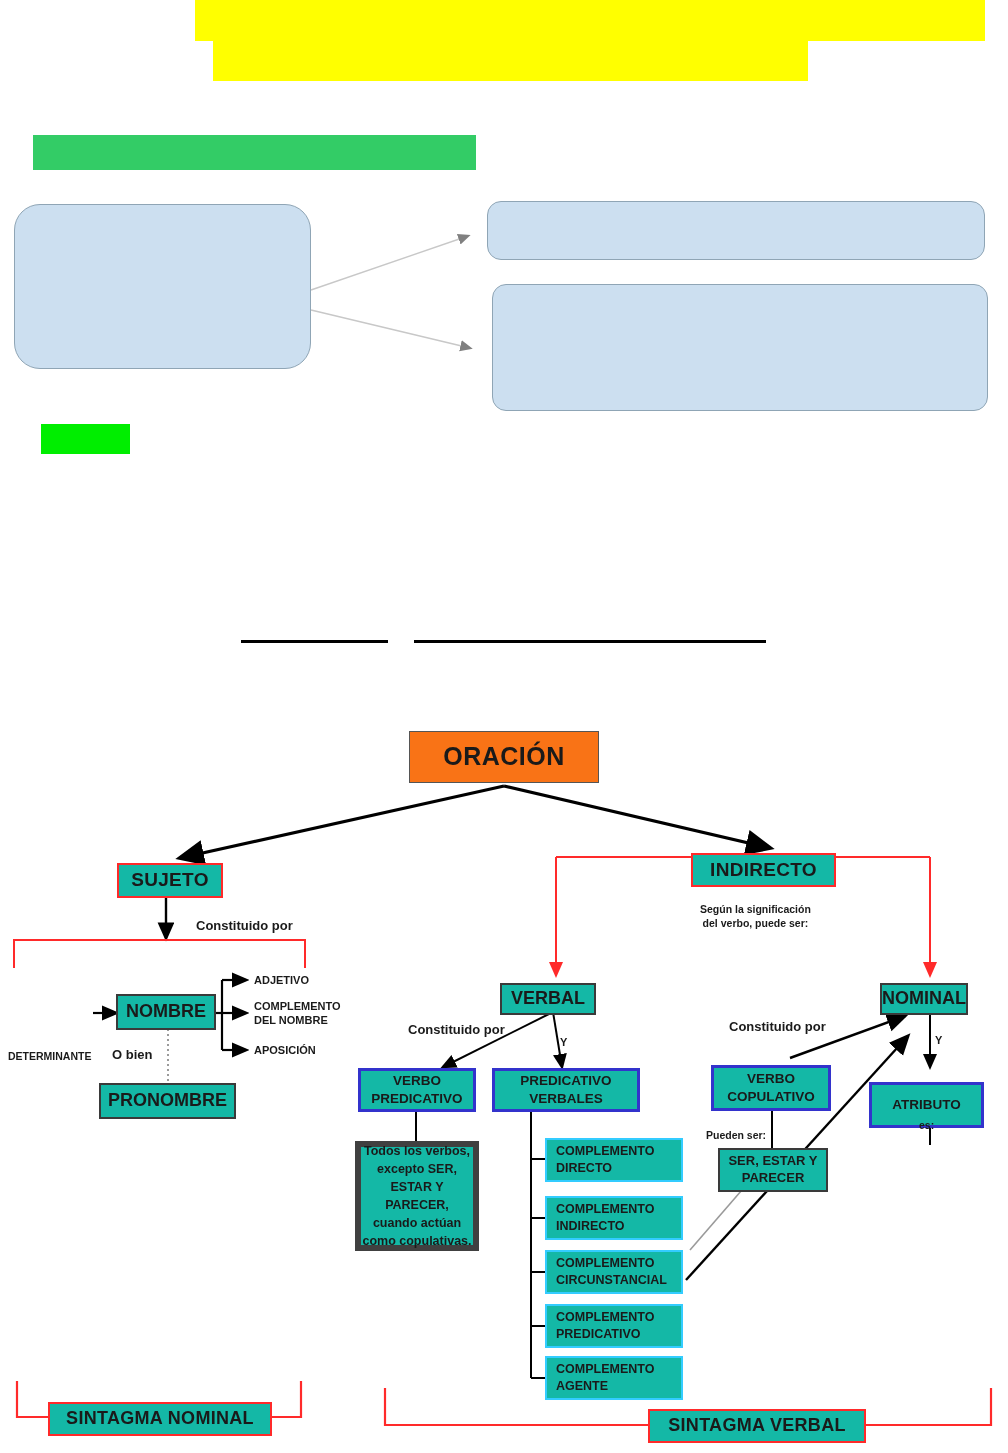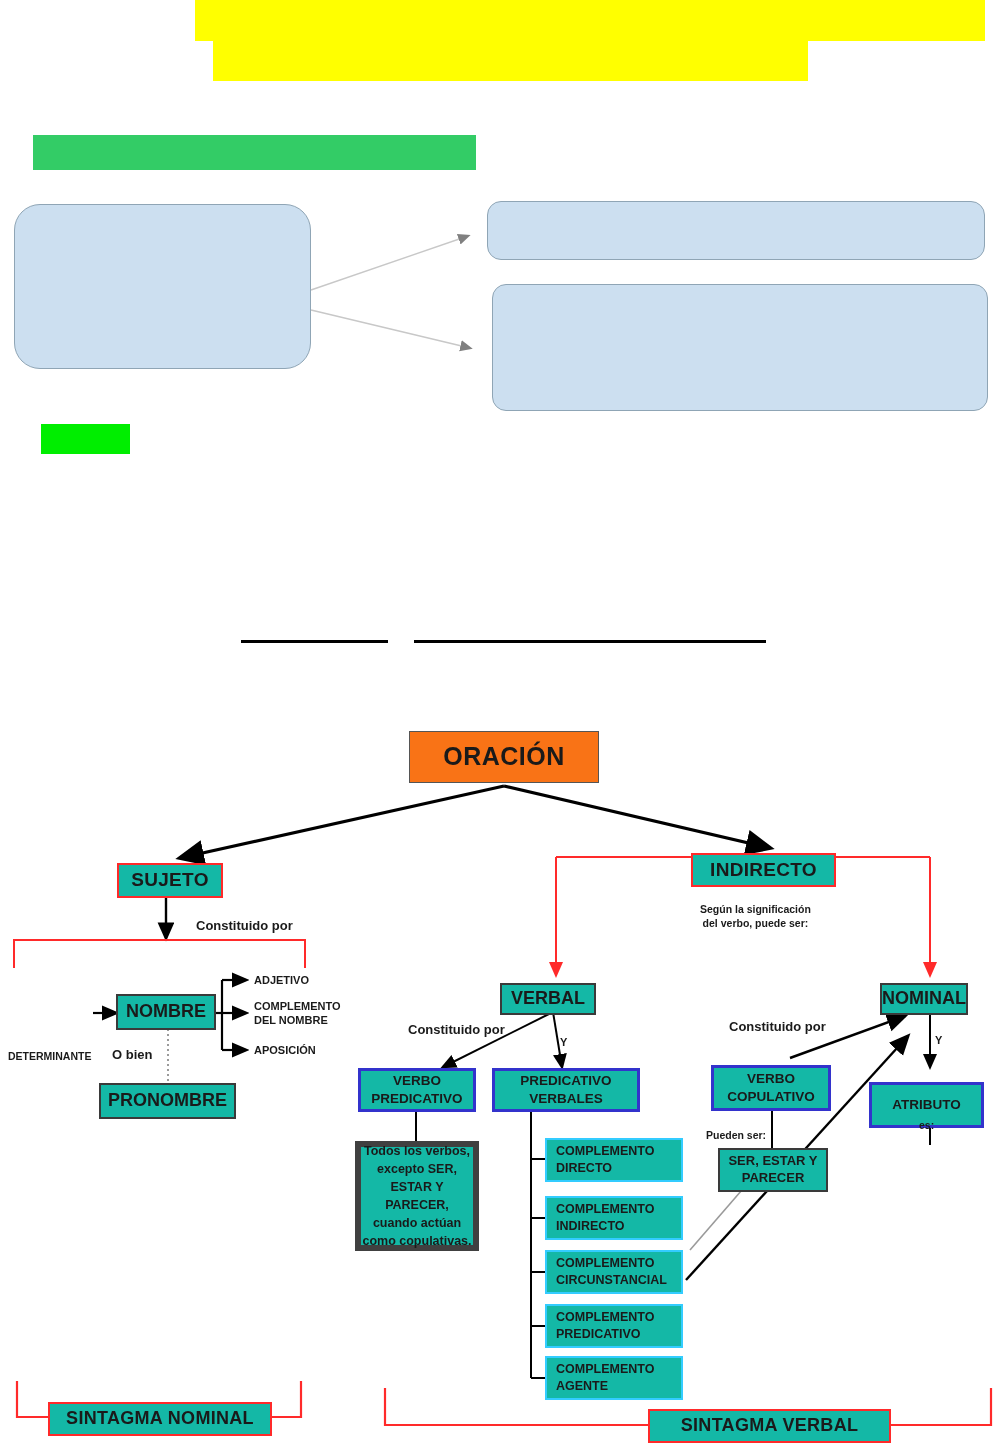--- a/index.html
+++ b/index.html
@@ -265,15 +265,15 @@
   <div class="lbl lbl-sm" style="left:700px;top:1129px;padding-left:6px;">Pueden ser:</div>
 
   <div class="lbl lbl-sm" style="left:919px;top:1119px;">es:</div>
 
   <div class="node n-plainbox" style="left:718px;top:1148px;width:110px;height:44px;">SER, ESTAR Y
 PARECER</div>
 
 
   <div class="node n-red" style="left:48px;top:1402px;width:224px;height:34px;font-size:18px;">SINTAGMA NOMINAL</div>
 
-  <div class="node n-red" style="left:648px;top:1409px;width:243px;height:34px;font-size:18px;">SINTAGMA VERBAL</div>
+  <div class="node n-red" style="left:648px;top:1409px;width:218px;height:34px;font-size:18px;">SINTAGMA VERBAL</div>
 
 </div>
 
 </body></html>

